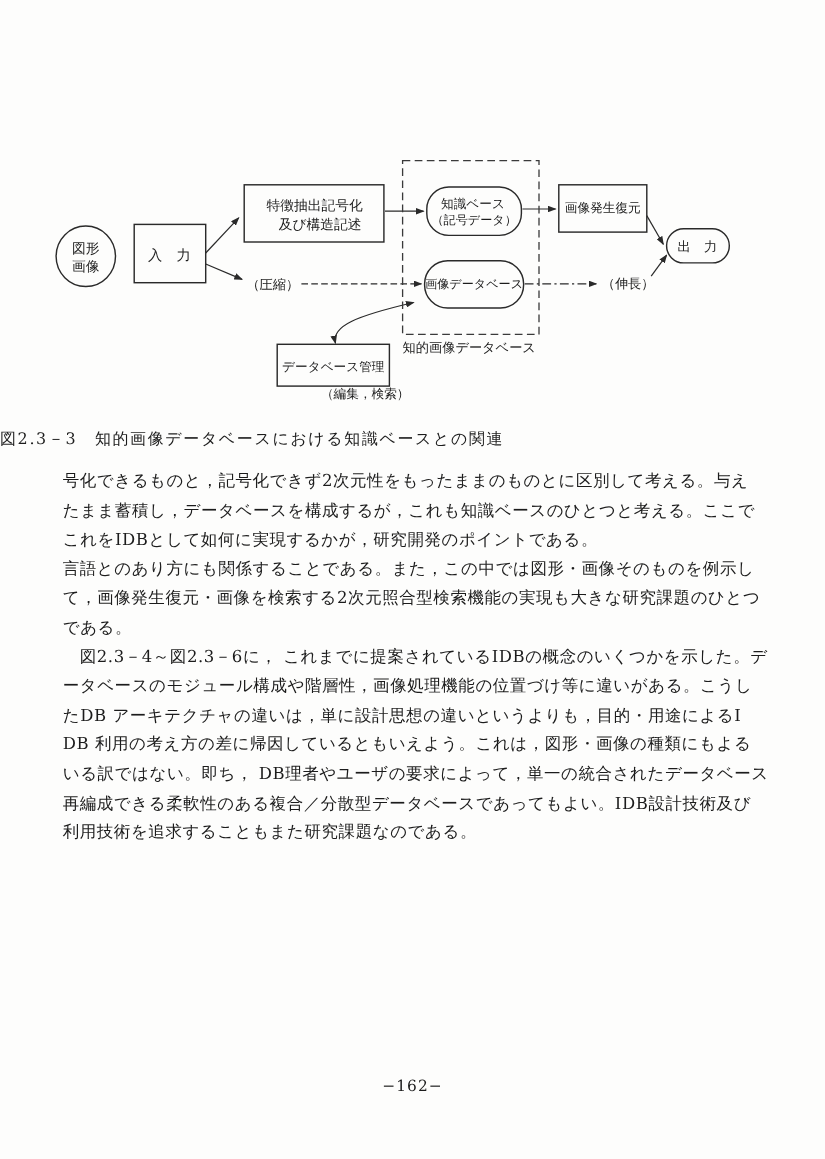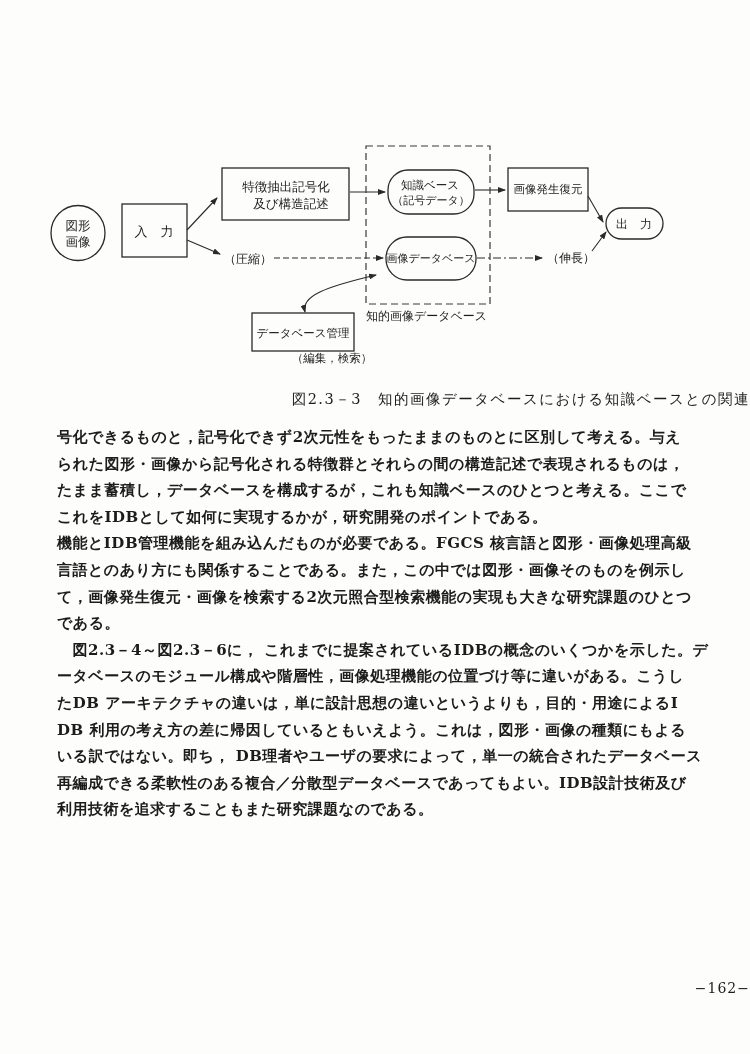--- a/index.html
+++ b/index.html
@@ -14,30 +14,30 @@
   .diagram .shape{fill:none;stroke:#2a2a2a;stroke-width:1.3px;}
   .diagram .dashedbox{fill:none;stroke:#3a3a3a;stroke-width:1.2px;stroke-dasharray:7 4;}
   .diagram .conn{fill:none;stroke:#2a2a2a;stroke-width:1.1px;}
   .diagram .conn-dash{stroke-dasharray:6 3;}
   .diagram .conn-dashdot{stroke-dasharray:8 3 2 3;}
   .diagram text{fill:#1c1c1c;font-family:"DejaVu Serif","Liberation Serif",serif;}
   .t12{font-size:12px;} .t125{font-size:12.5px;} .t13{font-size:13px;}
   .t115{font-size:11.5px;} .t11{font-size:11px;}
   .caption{
     position:absolute;left:0;top:390px;width:750px;
-    text-align:right;font-size:14.5px;letter-spacing:1.5px;
+    text-align:left;font-size:14.5px;letter-spacing:1.5px;
   }
   .bodytext{
     position:absolute;left:57px;top:424px;width:650px;
-    font-size:15px;letter-spacing:0.5px;font-weight:bold;
+    font-size:15px;letter-spacing:0.5px;
   }
   .bodytext .line{height:26.6px;line-height:26.6px;white-space:pre;}
   .pagenum{
     position:absolute;left:0;top:980px;width:750px;
-    text-align:right;font-size:14px;letter-spacing:1px;
+    text-align:center;font-size:14px;letter-spacing:1px;
   }
 </style>
 </head>
 <body>
 
 <svg class="diagram" viewBox="0 0 750 235" xmlns="http://www.w3.org/2000/svg">
   <defs>
     <marker id="arr" viewBox="0 0 8 6" markerWidth="8" markerHeight="6" refX="7" refY="3" orient="auto-start-reverse" markerUnits="userSpaceOnUse">
       <path d="M0,0 L8,3 L0,6 z" fill="#2a2a2a"></path>
     </marker>
@@ -77,24 +77,22 @@
   <text class="t115" x="332" y="222" text-anchor="middle">（編集，検索）</text>
   <text class="t12" x="366" y="180">知的画像データベース</text>
   <text class="t12" x="224" y="123">（圧縮）</text>
   <text class="t12" x="547" y="122">（伸長）</text>
 </svg>
 
 <div class="caption">図2.3－3　知的画像データベースにおける知識ベースとの関連</div>
 
 <div class="bodytext">
   <div class="line">号化できるものと，記号化できず2次元性をもったままのものとに区別して考える。与え</div>
-  <div class="line">られた図形・画像から記号化される特徴群とそれらの間の構造記述で表現されるものは，</div>
   <div class="line">たまま蓄積し，データベースを構成するが，これも知識ベースのひとつと考える。ここで</div>
   <div class="line">これをIDBとして如何に実現するかが，研究開発のポイントである。</div>
-  <div class="line">機能とIDB管理機能を組み込んだものが必要である。FGCS 核言語と図形・画像処理高級</div>
   <div class="line">言語とのあり方にも関係することである。また，この中では図形・画像そのものを例示し</div>
   <div class="line">て，画像発生復元・画像を検索する2次元照合型検索機能の実現も大きな研究課題のひとつ</div>
   <div class="line">である。</div>
   <div class="line">　図2.3－4～図2.3－6に， これまでに提案されているIDBの概念のいくつかを示した。デ</div>
   <div class="line">ータベースのモジュール構成や階層性，画像処理機能の位置づけ等に違いがある。こうし</div>
   <div class="line">たDB アーキテクチャの違いは，単に設計思想の違いというよりも，目的・用途によるI</div>
   <div class="line">DB 利用の考え方の差に帰因しているともいえよう。これは，図形・画像の種類にもよる</div>
   <div class="line">いる訳ではない。即ち， DB理者やユーザの要求によって，単一の統合されたデータベース</div>
   <div class="line">再編成できる柔軟性のある複合／分散型データベースであってもよい。IDB設計技術及び</div>
   <div class="line">利用技術を追求することもまた研究課題なのである。</div>

